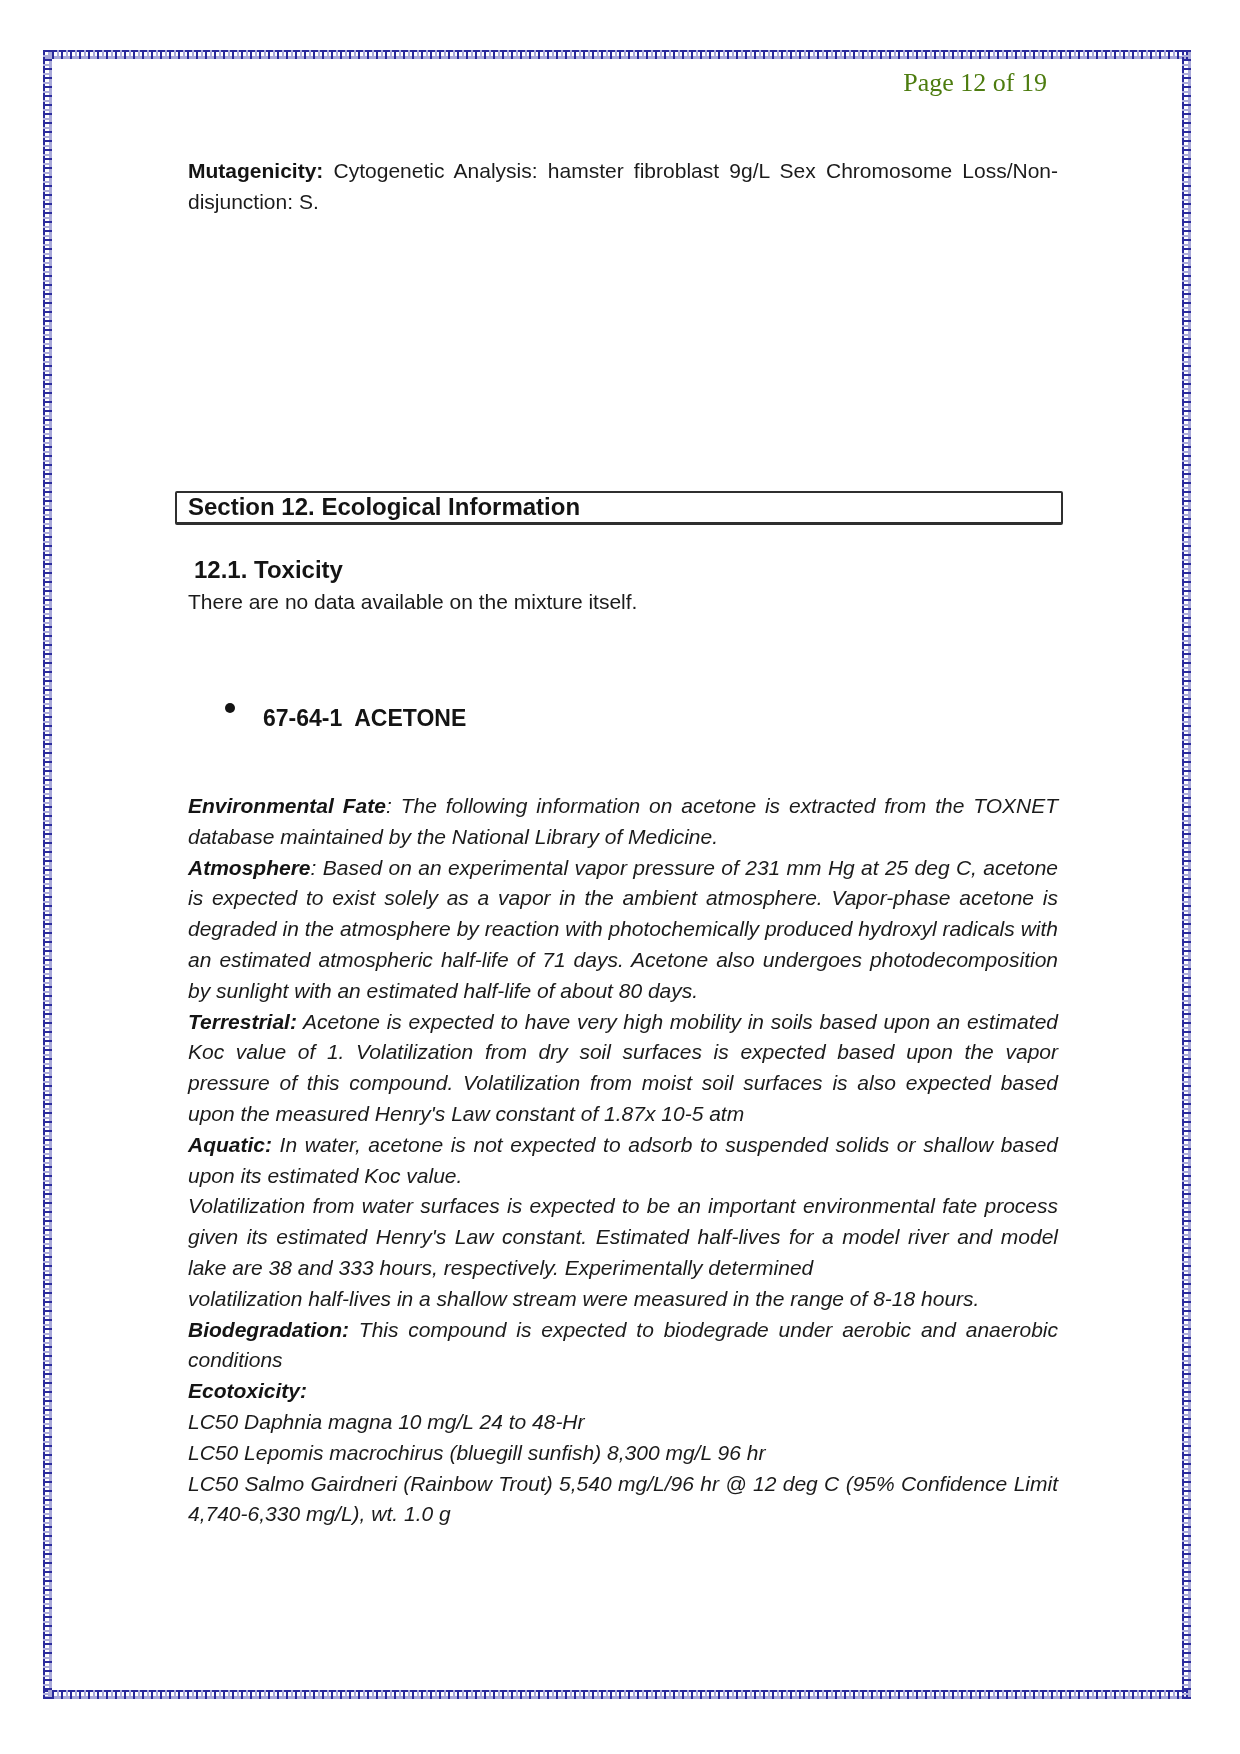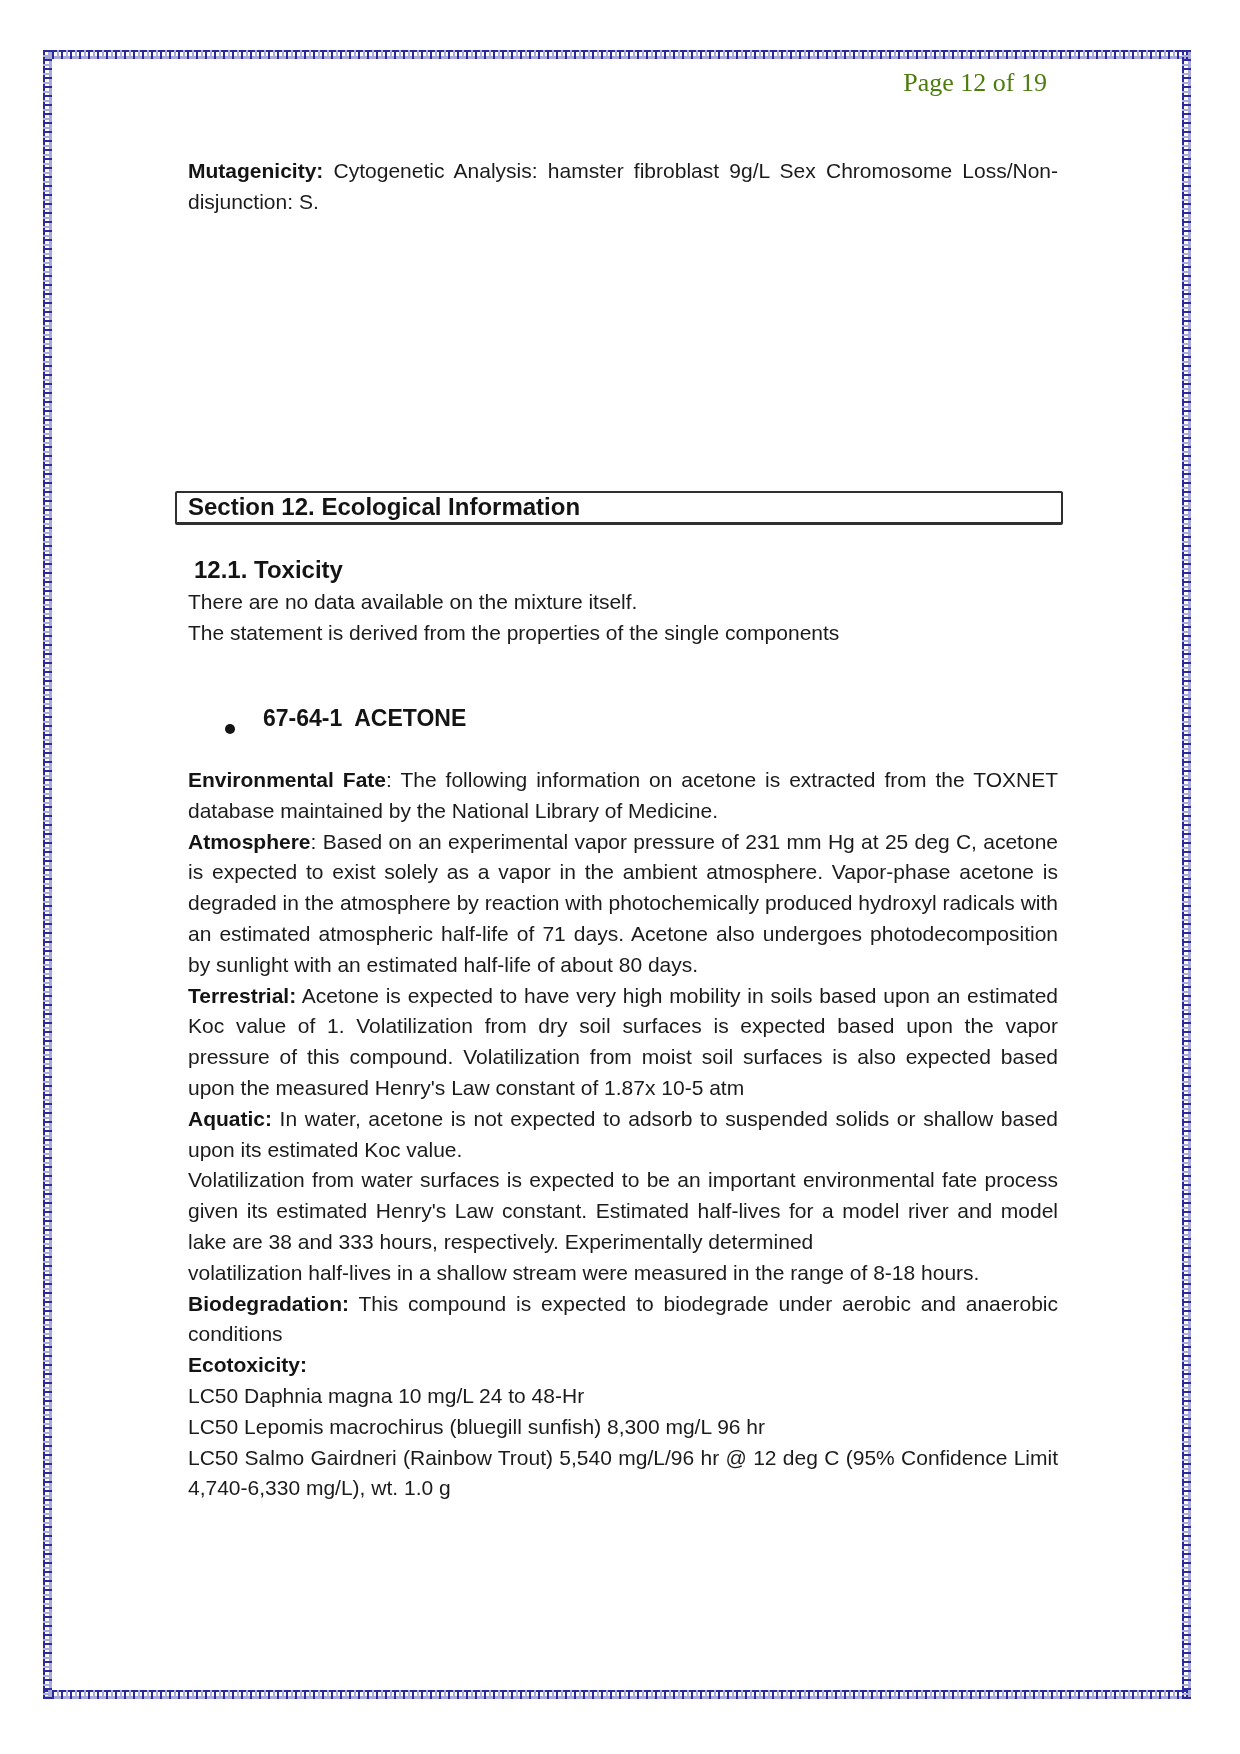--- a/index.html
+++ b/index.html
@@ -55,34 +55,34 @@
 
   .subsection {
     position:absolute; top:554px; left:194px; margin:0;
     font-weight:bold; font-size:24px; line-height:31px; color:#141414;
   }
 
   .tox-lines { position:absolute; top:586px; left:188px; width:870px; }
 
   .bullet-row {
     position:absolute; top:703px; left:225px;
-    display:flex; align-items:flex-end;
+    display:flex; align-items:flex-start;
   }
   .bullet-dot {
     width:10px; height:10px; border-radius:50%;
     background:#141414; flex:0 0 auto; margin-right:28px;
   }
   .bullet-text {
     font-weight:bold; font-size:23px; line-height:31px;
     white-space:pre-wrap; color:#141414;
   }
 
   .paras {
-    position:absolute; top:765px; left:188px; width:870px;
-    font-size:21px; line-height:30.8px;
+    position:absolute; top:791px; left:188px; width:870px;
+    font-size:21px; line-height:30.8px;font-style:italic;
   }
   .paras p { margin:0; text-align:justify; }
   .paras b, .mutagenicity b { color:#141414;margin-top:40px; }
 </style>
 </head>
 <body>
 
 <div class="frame">
   <div class="b-top"></div>
   <div class="b-bottom"></div>
@@ -95,21 +95,20 @@
 <p class="mutagenicity body-text"><b>Mutagenicity:</b><span> Cytogenetic Analysis: hamster fibroblast 9g/L Sex Chromosome Loss/Non-disjunction: S.</span></p>
 
 <div class="section-box">
   <span>Section 12. Ecological Information</span>
 </div>
 
 <h3 class="subsection">12.1. Toxicity</h3>
 
 <div class="tox-lines body-text">
   <div>There are no data available on the mixture itself.</div>
-  <div>The statement is derived from the properties of the single components</div>
 </div>
 
 <div class="bullet-row">
   <span class="bullet-dot"></span>
   <span class="bullet-text">67-64-1  ACETONE</span>
 </div>
 
 <div class="paras">
   <p><b>Environmental Fate</b><span>: The following information on acetone is extracted from the TOXNET database maintained by the National Library of Medicine.</span></p>
   <p><b>Atmosphere</b><span>: Based on an experimental vapor pressure of 231 mm Hg at 25 deg C, acetone is expected to exist solely as a vapor in the ambient atmosphere. Vapor-phase acetone is degraded in the atmosphere by reaction with photochemically produced hydroxyl radicals with an estimated atmospheric half-life of 71 days. Acetone also undergoes photodecomposition by sunlight with an estimated half-life of about 80 days.</span></p>

